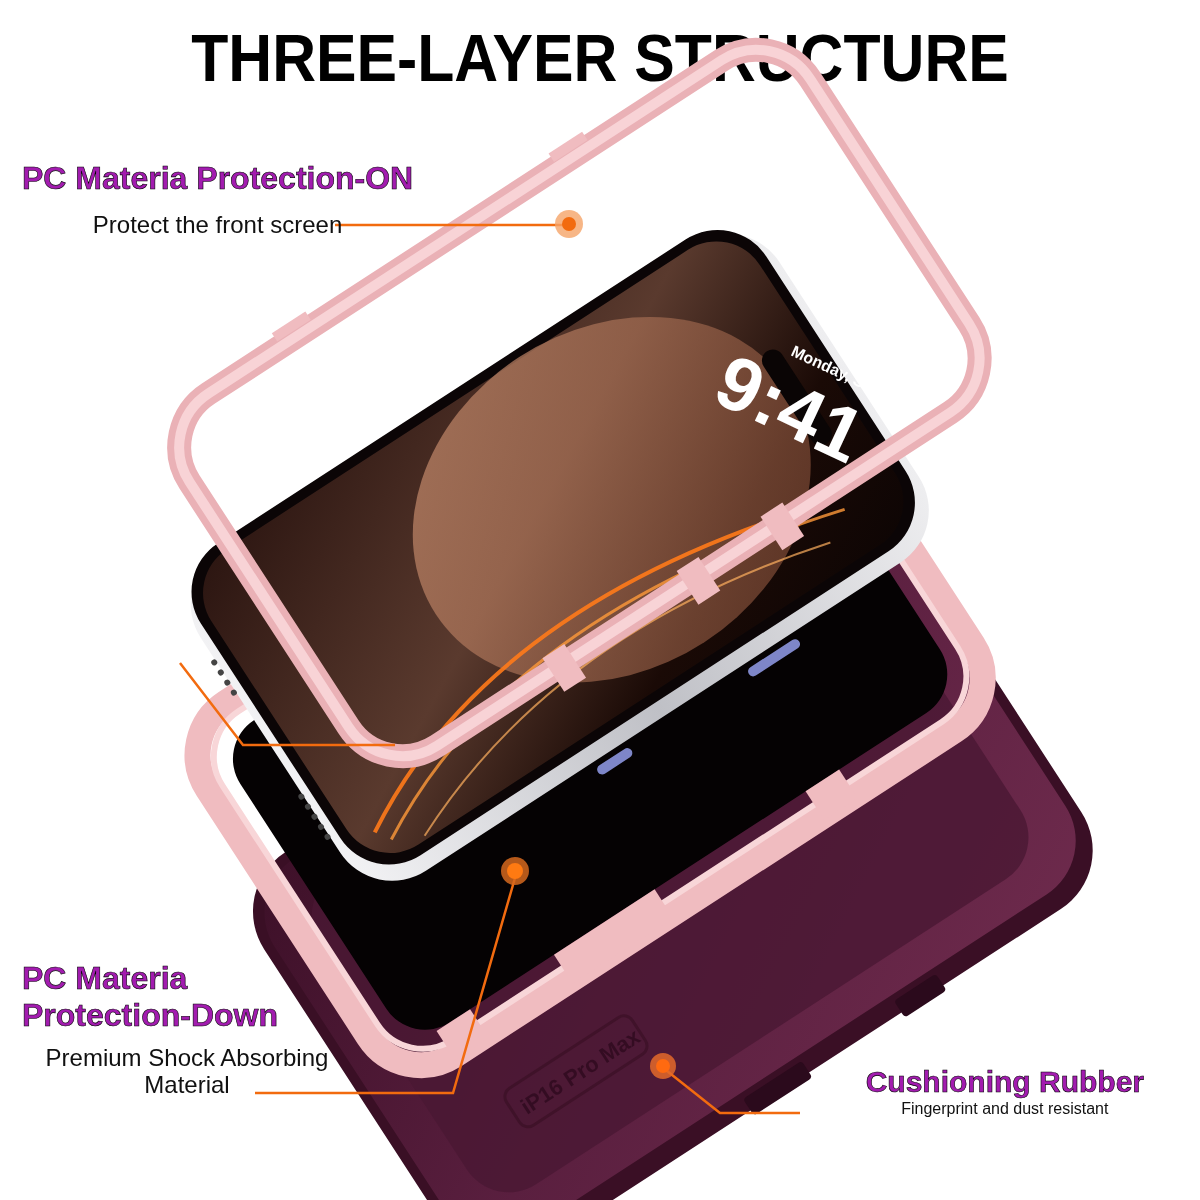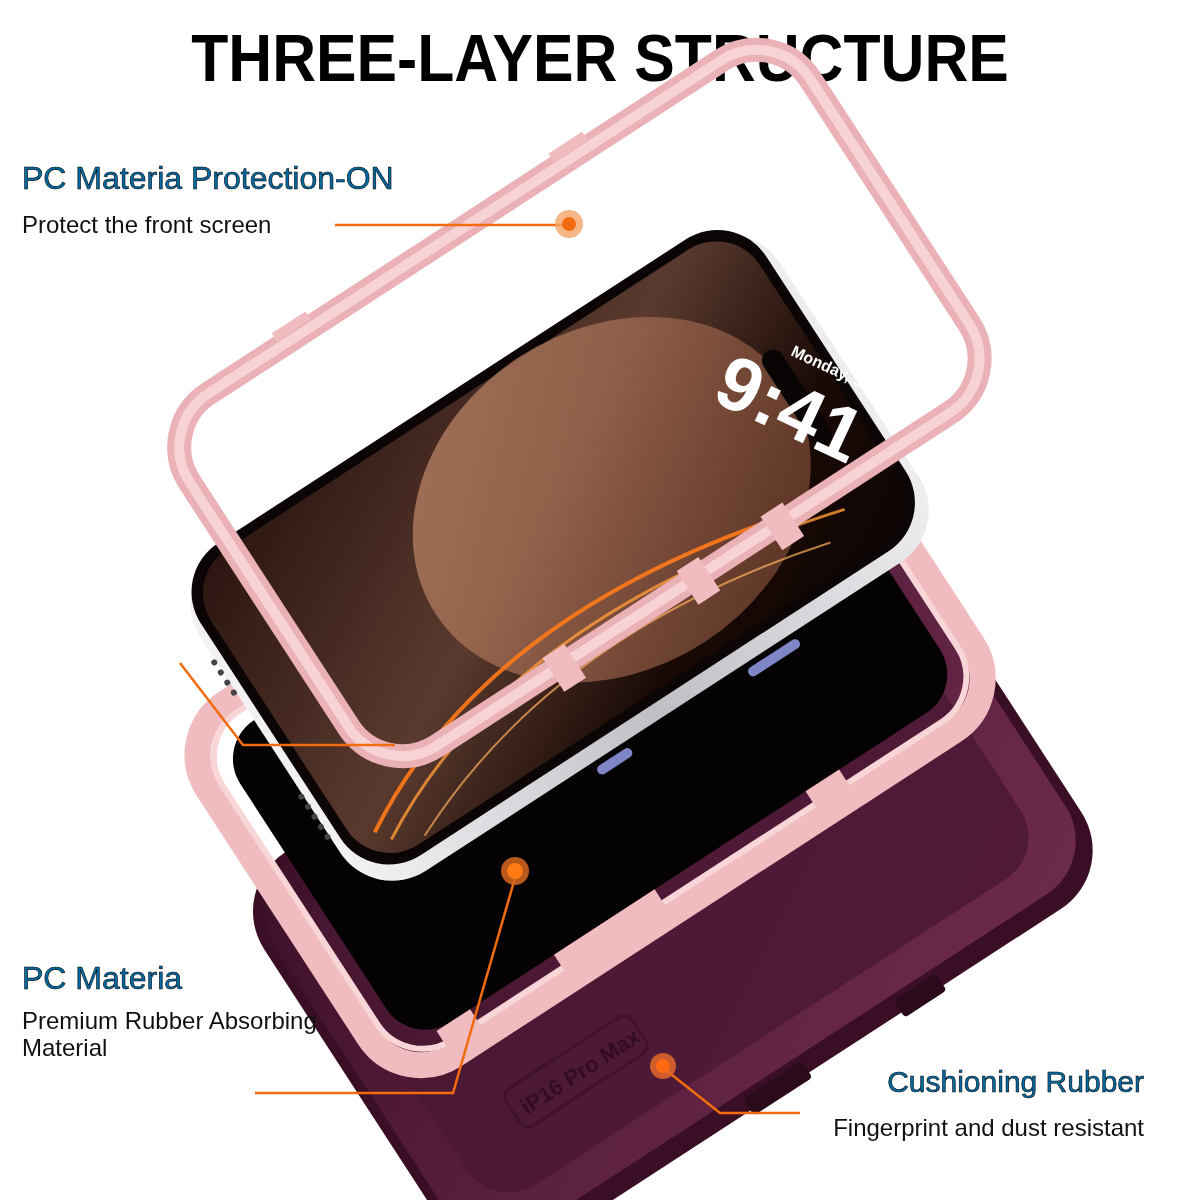--- a/index.html
+++ b/index.html
@@ -1,32 +1,32 @@
 <!DOCTYPE html>
 <html><head>
 <meta charset="utf-8">
 <style>
   html, body { margin: 0; padding: 0; background: #ffffff; }
   body { width: 1200px; height: 1200px; position: relative; overflow: hidden; font-family: "Liberation Sans", sans-serif; color: #000; }
   .title { position: absolute; left: 0; top: 18px; width: 1200px; text-align: center; font-family: "Liberation Sans", sans-serif; font-weight: 700; font-size: 66px; letter-spacing: 0px; transform: scaleX(0.92); transform-origin: center; line-height: 80px; }
   .art { position: absolute; left: 0; top: 0; width: 1200px; height: 1200px; }
   .label { position: absolute; font-family: "Liberation Sans", sans-serif; line-height: 1.15; }
-  .label .h { font-size: 32px; font-weight: 400; color: #0369a1; -webkit-text-stroke: 0.6px #000; }
-  .label .s { font-size: 24px; color: #111; }
+  .label .h { font-size: 32px; font-weight: 700; color: #a21caf; -webkit-text-stroke: 0.6px #000; }
+  .label .s { font-size: 24px; color: #111; text-align: center; }
   .lbl-top { left: 22px; top: 160px; }
   .lbl-top .s { margin-top: 14px; }
   .lbl-lining { left: 22px; top: 570px; }
   .lbl-lining .h { font-size: 30px; }
   .lbl-lining .s { margin-top: 12px; font-size: 22px; width: 250px; }
   .lbl-down { left: 22px; top: 960px; }
   .lbl-down .h { font-size: 32px; }
   .lbl-down .s { margin-top: 10px; font-size: 24px; width: 330px; }
   .lbl-cush { right: 56px; top: 1065px; text-align: right; }
   .lbl-cush .h { font-size: 30px; }
-  .lbl-cush .s { margin-top: 14px; font-size: 24px; }
+  .lbl-cush .s { font-size: 16px; }
 </style>
 </head>
 <body>
 
 <div class="title">THREE-LAYER STRUCTURE</div>
 
 <svg class="art" viewBox="0 0 1200 1200" xmlns="http://www.w3.org/2000/svg">
   <defs>
     <linearGradient id="plumGrad" x1="0" y1="0" x2="1" y2="1">
       <stop offset="0" stop-color="#3d1028"></stop>
@@ -136,19 +136,20 @@
 <div class="label lbl-top">
   <div class="h">PC Materia Protection-ON</div>
   <div class="s">Protect the front screen</div>
 </div>
 
 <div class="label lbl-lining">
 </div>
 
 <div class="label lbl-down">
   <div class="h">PC Materia</div>
-  <div class="s">Premium Rubber Absorbing Material</div>
+  <div class="h">Protection-Down</div>
+  <div class="s">Premium Shock Absorbing Material</div>
 </div>
 
 <div class="label lbl-cush">
   <div class="h">Cushioning Rubber</div>
   <div class="s">Fingerprint and dust resistant</div>
 </div>
 
 </body></html>

